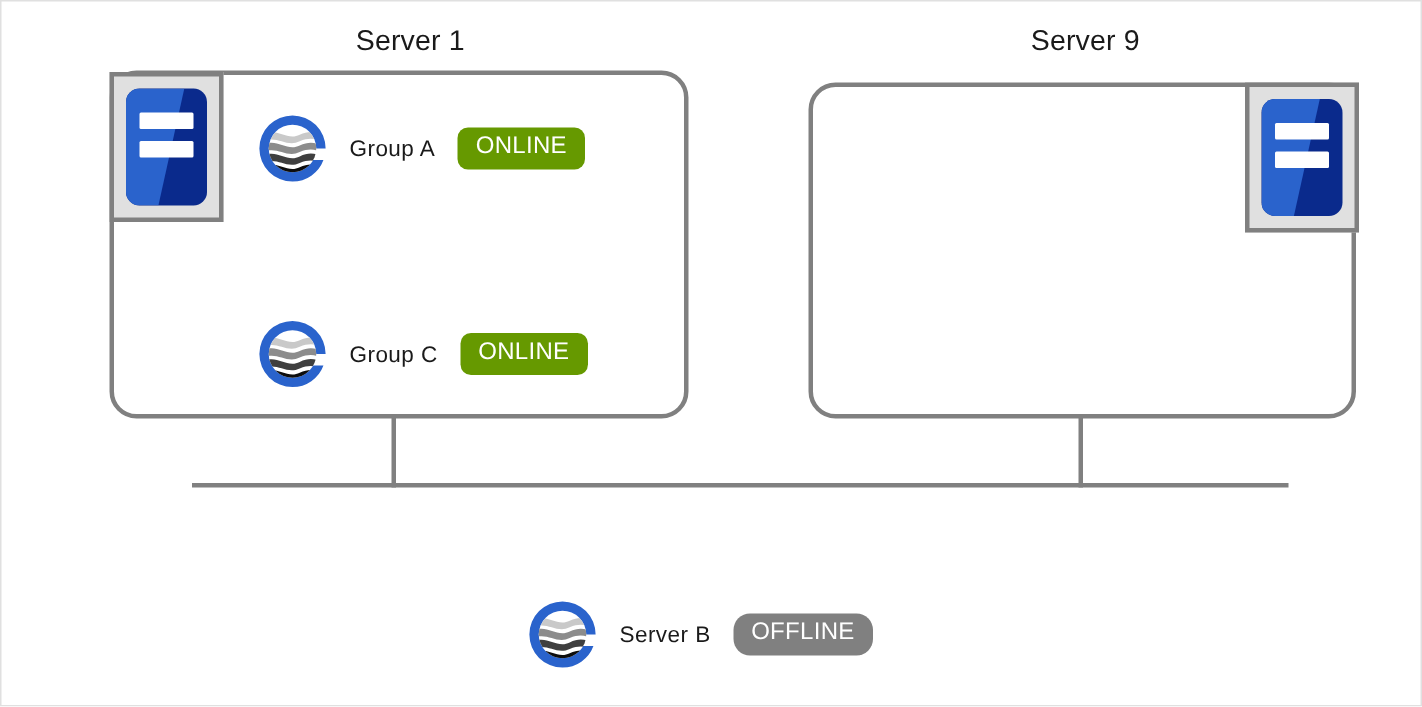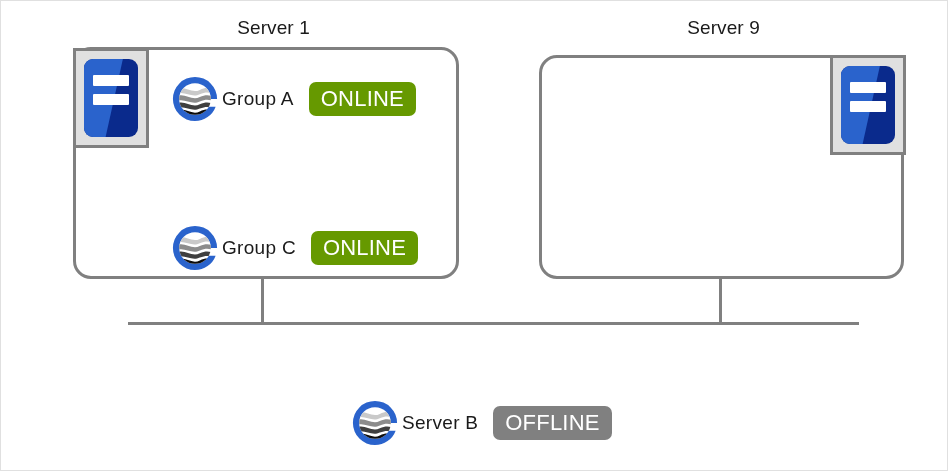--- a/index.html
+++ b/index.html
@@ -84,36 +84,36 @@
     align-items: center;
     white-space: nowrap;
   }
   .group-logo {
     width: 48px;
     height: 48px;
     flex: 0 0 48px;
     display: block;
   }
   .group-label {
-    font-size: 19px;
+    font-size: 15px;
     color: #1a1a1a;
-    margin-left: 3px;
+    margin-left: 14px;
     letter-spacing: 0.3px;
   }
   .status-badge {
     margin-left: 15px;
     padding: 5px 12px 6px 12px;
     border-radius: 7px;
     color: #ffffff;
-    font-size: 22px;
+    font-size: 16px;
     line-height: 1.05;
     letter-spacing: 0.2px;
   }
   .status-online  { background: #669900; }
-  .status-offline { background: #808080; }
+  .status-offline { background: #808080; border-radius: 11px; }
 
   
   .line-v {
     position: absolute;
     width: 3px;
     background: #808080;
   }
   .line-h {
     position: absolute;
     height: 3px;
@@ -147,21 +147,21 @@
         <path d="M10 30 C28 20 42 40 60 31 C74 24 84 28 92 31 L92 40 C82 37 74 34 60 40 C42 49 28 31 10 40 Z" fill="#c9c9c9"></path>
         <path d="M10 45 C28 35 42 55 60 46 C74 39 84 43 92 46 L92 55 C82 52 74 49 60 55 C42 64 28 46 10 55 Z" fill="#8c8c8c"></path>
         <path d="M10 60 C28 50 42 70 60 61 C74 54 84 58 92 61 L92 70 C82 67 74 64 60 70 C42 79 28 61 10 70 Z" fill="#3f3f3f"></path>
         <path d="M10 75 C28 65 42 85 60 76 C74 69 84 73 92 76 L92 92 L10 92 Z" fill="#0d0d0d"></path>
       </g>
     </svg>
     <span class="group-label">Group A</span>
     <span class="status-badge status-online">ONLINE</span>
   </div>
 
-  <div class="group-row" style="left:170px; top:223px;">
+  <div class="group-row" style="left:170px; top:211px;">
     <svg class="group-logo" viewBox="0 0 100 100">
       <path d="M50 4 A46 46 0 1 0 50 96 A46 46 0 0 0 93 66 L62 66 L62 50 L96 50 A46 46 0 0 0 50 4 Z" fill="#2a63cc"></path>
       <circle cx="50" cy="50" r="33" fill="#ffffff"></circle>
       <clipPath id="gclipC">
           <circle cx="50" cy="50" r="33"></circle>
         </clipPath>
       <g clip-path="url(#gclipC)">
         <path d="M10 30 C28 20 42 40 60 31 C74 24 84 28 92 31 L92 40 C82 37 74 34 60 40 C42 49 28 31 10 40 Z" fill="#c9c9c9"></path>
         <path d="M10 45 C28 35 42 55 60 46 C74 39 84 43 92 46 L92 55 C82 52 74 49 60 55 C42 64 28 46 10 55 Z" fill="#8c8c8c"></path>
         <path d="M10 60 C28 50 42 70 60 61 C74 54 84 58 92 61 L92 70 C82 67 74 64 60 70 C42 79 28 61 10 70 Z" fill="#3f3f3f"></path>

